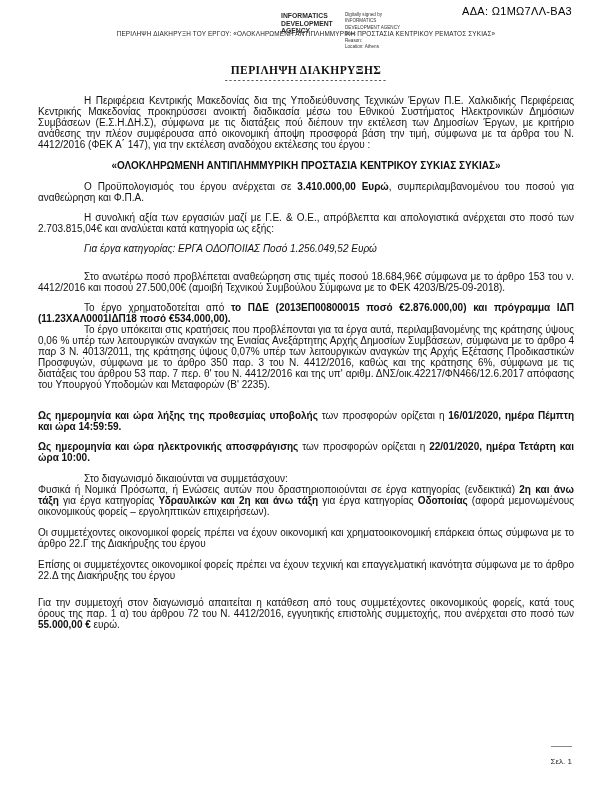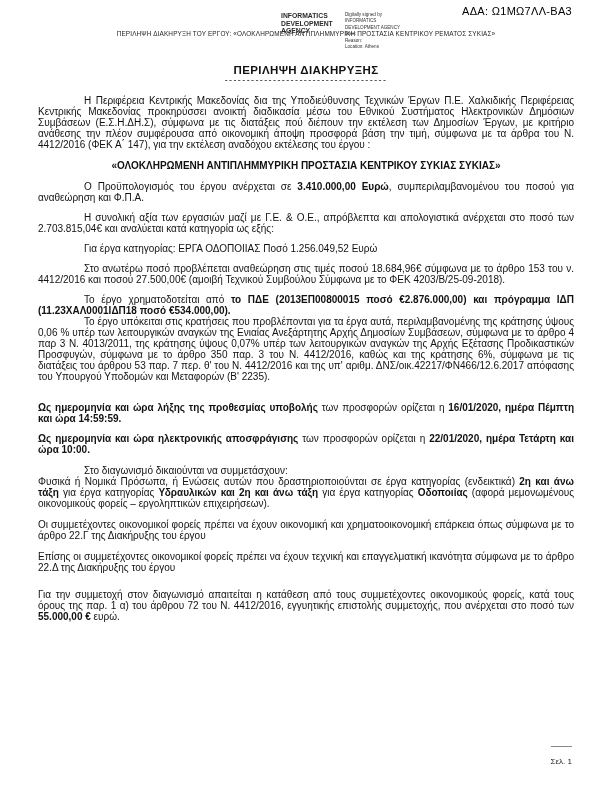--- a/index.html
+++ b/index.html
@@ -16,21 +16,21 @@
     position: absolute; top: 30px; left: 20px; width: 572px;
     text-align: center; font-size: 6.4px; color: #222; white-space: nowrap; letter-spacing: .15px;
   }
 
   .stamp { position: absolute; top: 12px; left: 281px; width: 132px; display: flex; gap: 4px; align-items: flex-start; }
   .stamp-agency { width: 60px; font-size: 6.8px; font-weight: bold; color: #2a2a2a; line-height: 1.12; }
   .stamp-details { width: 64px; font-size: 4.6px; color: #333; line-height: 1.4; }
   .stamp-details div { white-space: normal; }
 
   .content { position: absolute; top: 64px; left: 38px; width: 536px; }
-  .doc-title { text-align: center; font-weight: bold; font-size: 11.5px; letter-spacing: .4px; }
+  .doc-title { text-align: center; font-weight: bold; font-size: 11.5px; letter-spacing: .4px; font-family: Liberation Serif, serif; }
   .doc-rule { text-align: center; font-size: 9px; letter-spacing: 1.4px; line-height: 9px; margin-bottom: 10px; color: #111; }
 
   .para { font-size: 10px; line-height: 11px; text-align: justify; margin: 0 0 10px 0; }
   .para.indent { text-indent: 46px; }
   .para.center { text-align: center; font-weight: bold; text-indent: 0; }
   .para.item { margin-left: 46px; text-align: left; }
   .b { font-weight: bold; }
 
   .footer { position: absolute; bottom: 26px; right: 40px; font-size: 8px; color: #222; border-top: 1px solid #888; padding-top: 10px; }
 </style>
@@ -54,21 +54,21 @@
   </div>
 
   <div class="content">
     <div class="doc-title">ΠΕΡΙΛΗΨΗ ΔΙΑΚΗΡΥΞΗΣ</div>
     <div class="doc-rule">-------------------------------------</div>
     <div>
         <p class="para indent" style="margin-bottom: 10px;"><span>Η Περιφέρεια Κεντρικής Μακεδονίας δια της Υποδιεύθυνσης Τεχνικών Έργων Π.Ε. Χαλκιδικής Περιφέρειας Κεντρικής Μακεδονίας  προκηρύσσει ανοικτή διαδικασία μέσω του Εθνικού Συστήματος Ηλεκτρονικών Δημόσιων Συμβάσεων (Ε.Σ.Η.ΔΗ.Σ), σύμφωνα με τις διατάξεις πού διέπουν την εκτέλεση των Δημοσίων Έργων, με κριτήριο ανάθεσης την πλέον συμφέρουσα από οικονομική άποψη προσφορά βάση την τιμή, σύμφωνα με τα άρθρα του Ν. 4412/2016 (ΦΕΚ Α΄ 147), για την εκτέλεση αναδόχου εκτέλεσης του έργου :</span></p>
         <p class="para center" style="margin-bottom: 10px;"><span class="b">«ΟΛΟΚΛΗΡΩΜΕΝΗ ΑΝΤΙΠΛΗΜΜΥΡΙΚΗ ΠΡΟΣΤΑΣΙΑ ΚΕΝΤΡΙΚΟΥ ΣΥΚΙΑΣ ΣΥΚΙΑΣ»</span></p>
         <p class="para indent" style="margin-bottom: 9px;"><span>Ο Προϋπολογισμός του έργου ανέρχεται σε </span><span class="b">3.410.000,00  Ευρώ</span><span>, συμπεριλαμβανομένου του ποσού για αναθεώρηση και Φ.Π.Α.</span></p>
         <p class="para indent" style="margin-bottom: 9px;"><span>Η συνολική αξία των εργασιών μαζί με Γ.Ε. &amp; Ο.Ε., απρόβλεπτα και απολογιστικά ανέρχεται στο ποσό των 2.703.815,04€ και αναλύεται κατά κατηγορία ως εξής:</span></p>
-        <p class="para item" style="margin-bottom: 9px;"><span>Για έργα κατηγορίας: ΕΡΓΑ ΟΔΟΠΟΙΙΑΣ   Ποσό  1.256.049,52  Ευρώ</span></p>
+        <p class="para item" style="margin-bottom: 17px; font-style: italic;"><span>Για έργα κατηγορίας: ΕΡΓΑ ΟΔΟΠΟΙΙΑΣ   Ποσό  1.256.049,52  Ευρώ</span></p>
         <p class="para indent" style="margin-bottom: 9px;"><span>Στο ανωτέρω ποσό προβλέπεται αναθεώρηση στις τιμές ποσού 18.684,96€  σύμφωνα με το άρθρο 153 του ν. 4412/2016 και ποσού 27.500,00€ (αμοιβή Τεχνικού Συμβούλου Σύμφωνα με το ΦΕΚ 4203/Β/25-09-2018).</span></p>
         <p class="para indent" style="margin-bottom: 0px;"><span>Το έργο χρηματοδοτείται από </span><span class="b">το ΠΔΕ (2013ΕΠ00800015 ποσό €2.876.000,00) και πρόγραμμα ΙΔΠ (11.23ΧΑΛ0001ΙΔΠ18 ποσό €534.000,00).</span></p>
         <p class="para indent" style="margin-bottom: 10px;"><span>Το έργο υπόκειται στις κρατήσεις που προβλέπονται για τα έργα αυτά, περιλαμβανομένης της κράτησης ύψους 0,06 % υπέρ των λειτουργικών αναγκών της Ενιαίας Ανεξάρτητης Αρχής Δημοσίων Συμβάσεων, σύμφωνα με το άρθρο 4 παρ 3 Ν. 4013/2011, της κράτησης ύψους 0,07% υπέρ των λειτουργικών αναγκών της Αρχής Εξέτασης Προδικαστικών Προσφυγών, σύμφωνα με το άρθρο 350 παρ. 3 του Ν. 4412/2016, καθώς και της κράτησης 6%, σύμφωνα με τις διατάξεις του άρθρου 53 παρ. 7 περ. θ' του Ν. 4412/2016 και της υπ' αριθμ. ΔΝΣ/οικ.42217/ΦΝ466/12.6.2017 απόφασης του Υπουργού Υποδομών και Μεταφορών (Β' 2235).</span></p>
         <p class="para" style="margin-bottom: 9px; margin-top: 20px;"><span class="b">Ως ημερομηνία και ώρα λήξης της προθεσμίας υποβολής</span><span> των προσφορών ορίζεται η </span><span class="b">16/01/2020, ημέρα Πέμπτη και ώρα 14:59:59.</span></p>
         <p class="para" style="margin-bottom: 10px;"><span class="b">Ως ημερομηνία και ώρα ηλεκτρονικής αποσφράγισης</span><span>  των προσφορών ορίζεται η </span><span class="b">22/01/2020, ημέρα Τετάρτη και ώρα 10:00.</span></p>
         <p class="para indent" style="margin-bottom: 0px;"><span>Στο διαγωνισμό δικαιούνται να συμμετάσχουν:</span></p>
         <p class="para" style="margin-bottom: 10px;"><span>Φυσικά ή Νομικά Πρόσωπα, ή Ενώσεις αυτών που δραστηριοποιούνται σε έργα κατηγορίας (ενδεικτικά) </span><span class="b">2η και άνω τάξη</span><span> για έργα κατηγορίας </span><span class="b">Υδραυλικών και 2η και άνω τάξη</span><span> για έργα κατηγορίας </span><span class="b">Οδοποιίας</span><span> (αφορά μεμονωμένους οικονομικούς φορείς – εργοληπτικών  επιχειρήσεων).</span></p>
         <p class="para" style="margin-bottom: 10px;"><span>Οι συμμετέχοντες οικονομικοί φορείς πρέπει να έχουν οικονομική και χρηματοοικονομική επάρκεια όπως σύμφωνα με το άρθρο 22.Γ  της Διακήρυξης του έργου</span></p>
         <p class="para" style="margin-bottom: 16px;"><span>Επίσης οι συμμετέχοντες οικονομικοί φορείς  πρέπει να έχουν τεχνική και  επαγγελματική ικανότητα σύμφωνα με το άρθρο 22.Δ της Διακήρυξης του έργου</span></p>
         <p class="para" style="margin-bottom: 0px;"><span>Για την συμμετοχή στον διαγωνισμό απαιτείται η κατάθεση από τους συμμετέχοντες οικονομικούς φορείς, κατά τους όρους της  παρ. 1 α) του άρθρου 72 του Ν. 4412/2016, εγγυητικής επιστολής συμμετοχής, που ανέρχεται στο ποσό των </span><span class="b">55.000,00 €</span><span> ευρώ.</span></p>

